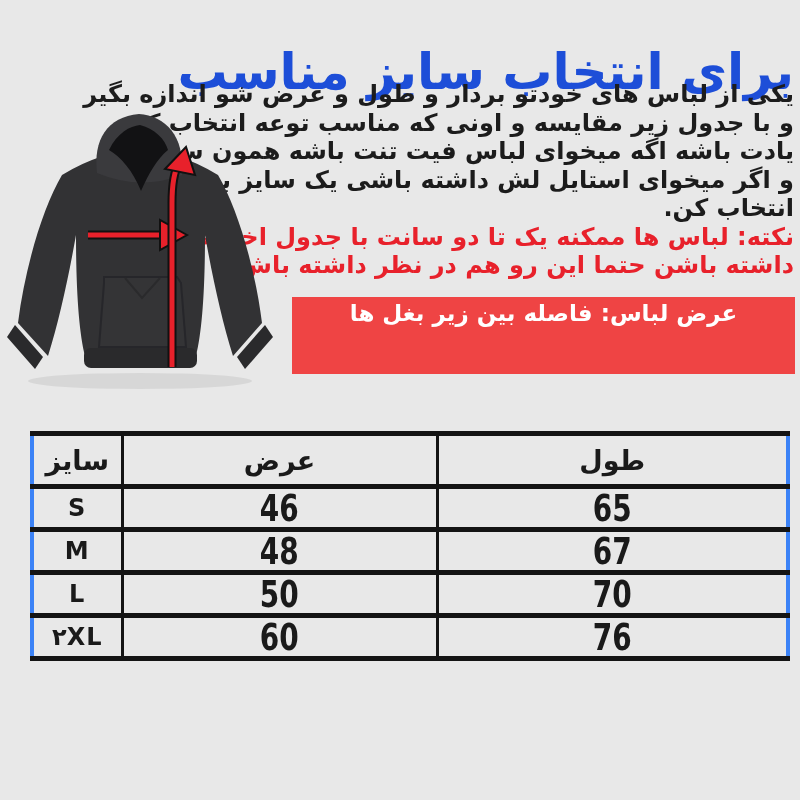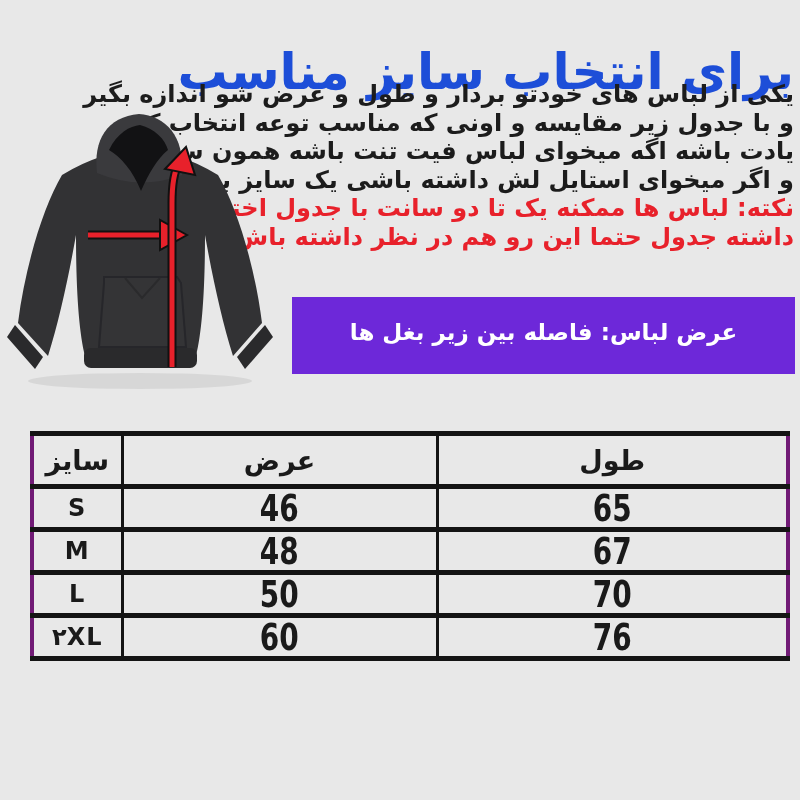--- a/index.html
+++ b/index.html
@@ -19,29 +19,29 @@
     position:absolute;top:80px;right:6px;left:0;
     direction:rtl;text-align:right;
     font-size:24px;font-weight:bold;line-height:28.5px;
     color:#1c1c1c;
   }
   .instructions .line{white-space:nowrap;}
   .instructions .red{color:#e8212b;}
   .hoodie-figure{position:absolute;left:5px;top:95px;width:270px;height:300px;}
   .banner{
     position:absolute;left:292px;top:297px;width:503px;height:77px;
-    background:#6d28d9;color:#ffffff;
+    background:#ef4444;color:#ffffff;
     direction:rtl;text-align:center;
     font-weight:bold;font-size:23px;line-height:33px;
-    box-sizing:border-box;padding-top:19px;
+    box-sizing:border-box;padding-top:0;
   }
   table.size-table{
     position:absolute;left:30px;top:431px;width:756px;
     border-collapse:collapse;
-    border:4px solid #701a75;
+    border:4px solid #3b82f6;
     table-layout:fixed;
   }
   .size-table th,.size-table td{
     border-left:3px solid #141414;border-right:3px solid #141414;
     border-top:5px solid #141414;border-bottom:5px solid #141414;
     text-align:center;vertical-align:middle;padding:0;
   }
   .size-table th{height:48px;font-size:27px;font-weight:bold;direction:rtl;}
   .size-table td{height:38px;}
   .cell-size{font-size:24px;font-weight:bold;letter-spacing:1px;}
@@ -56,22 +56,23 @@
 
 <div class="canvas">
 
   <h1 class="title">برای انتخاب سایز مناسب</h1>
 
   <div class="instructions">
     <div class="line">یکی از لباس های خودتو بردار و طول و عرض شو اندازه بگیر</div>
     <div class="line">و با جدول زیر مقایسه و اونی که مناسب توعه انتخاب کن.</div>
     <div class="line">یادت باشه اگه میخوای لباس فیت تنت باشه همون سایز</div>
     <div class="line">و اگر میخوای استایل لش داشته باشی یک سایز بزرگتر</div>
+    <div class="line">انتخاب کن.</div>
     <div class="line red">نکته: لباس ها ممکنه یک تا دو سانت با جدول اختلاف</div>
-    <div class="line red">داشته جدول حتما این رو هم در نظر داشته باش</div>
+    <div class="line red">داشته باشن حتما این رو هم در نظر داشته باش</div>
   </div>
 
   <div class="hoodie-figure">
     <svg width="270" height="300" viewBox="0 0 270 300" xmlns="http://www.w3.org/2000/svg" aria-hidden="true">
       <ellipse cx="135" cy="286" rx="112" ry="8" fill="rgba(0,0,0,0.07)"></ellipse>
 
       <path d="M57,80 Q96,56 135,55 Q174,56 213,80
                C232,112 250,172 257,228 L228,261
                C217,226 208,185 200,140
                C200,196 197,237 191,261 L80,261

